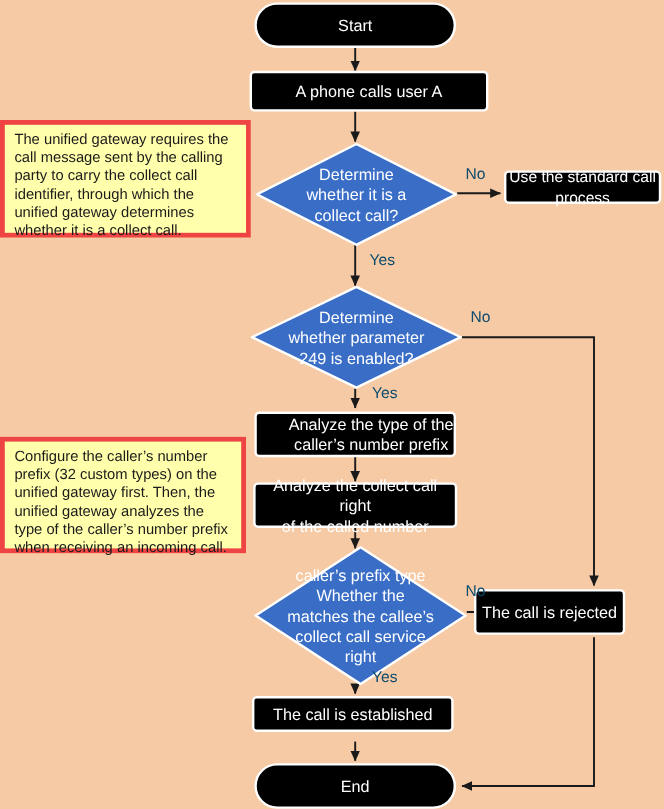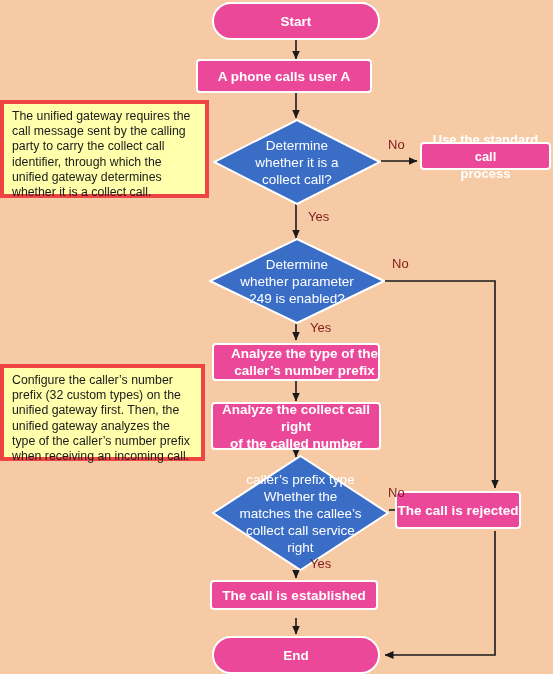--- a/index.html
+++ b/index.html
@@ -23,31 +23,30 @@
   svg.lines {
     position: absolute;
     left: 0; top: 0;
     width: 553px;
     height: 674px;
     pointer-events: none;
   }
   .node {
     position: absolute;
     box-sizing: border-box;
-    background: #ec4899;
+    background: #000000;
     border: 2px solid #ffffff;
     color: #ffffff;
     display: flex;
     align-items: center;
     justify-content: center;
     text-align: center;
     font-size: 13.5px;
     line-height: 17px;
     letter-spacing: 0px;
-    font-weight: bold;
   }
   .rounded {
     border-radius: 20px;
   }
   .rect {
     border-radius: 4px;
   }
   .diamond-wrap {
     position: absolute;
     display: flex;
@@ -75,21 +74,21 @@
     background: #ffffac;
     border: 4px solid #ef4444;
     color: #1b1b1b;
     font-size: 12.3px;
     line-height: 15.2px;
     padding: 5px 7px 5px 8px;
     text-align: left;
   }
   .edge-label {
     position: absolute;
-    color: #7f1d1d;
+    color: #0c4a6e;
     font-size: 13px;
     line-height: 15px;
     font-family: "Liberation Sans", sans-serif;
   }
 </style>
 </head>
 <body>
 
 <div id="canvas">
 
@@ -124,21 +123,21 @@
       <line x1="296" y1="618" x2="296" y2="634" marker-end="url(#arrow)"></line>
 
       <path d="M495,531 L495,655 L385,655" marker-end="url(#arrow)"></path>
     </g>
   </svg>
 
   <div class="node rounded" style="left:212px; top:2px; width:168px; height:38px;">
     <span>Start</span>
   </div>
 
-  <div class="node rect" style="left:196px; top:59px; width:176px; height:34px;">
+  <div class="node rect" style="left:208px; top:59px; width:199px; height:34px;">
     <span>A phone calls user A</span>
   </div>
 
   <div class="diamond-wrap" style="left:213px; top:119px; width:168px; height:86px;">
     <svg class="diamond-shape" viewBox="0 0 168 86" preserveAspectRatio="none">
       <polygon points="84,1 167,43 84,85 1,43" fill="#3a6ec6" stroke="#ffffff" stroke-width="2"></polygon>
     </svg>
     <div class="diamond-label">
       <div>Determine</div>
       <div>whether it is a</div>
@@ -164,21 +163,21 @@
     </div>
   </div>
 
   <div class="node rect" style="left:212px; top:343px; width:168px; height:38px;justify-content:flex-end;">
     <div>
       <div>Analyze the type of the</div>
       <div>caller’s number prefix</div>
     </div>
   </div>
 
-  <div class="node rect" style="left:211px; top:402px; width:170px; height:48px;">
+  <div class="node rect" style="left:211px; top:402px; width:170px; height:38px;">
     <div>
       <div>Analyze the collect call right</div>
       <div>of the called number</div>
     </div>
   </div>
 
   <div class="diamond-wrap" style="left:212px; top:455px; width:177px; height:116px;">
     <svg class="diamond-shape" viewBox="0 0 177 116" preserveAspectRatio="none">
       <polygon points="88.5,1 176,58 88.5,115 1,58" fill="#3a6ec6" stroke="#ffffff" stroke-width="2"></polygon>
     </svg>

